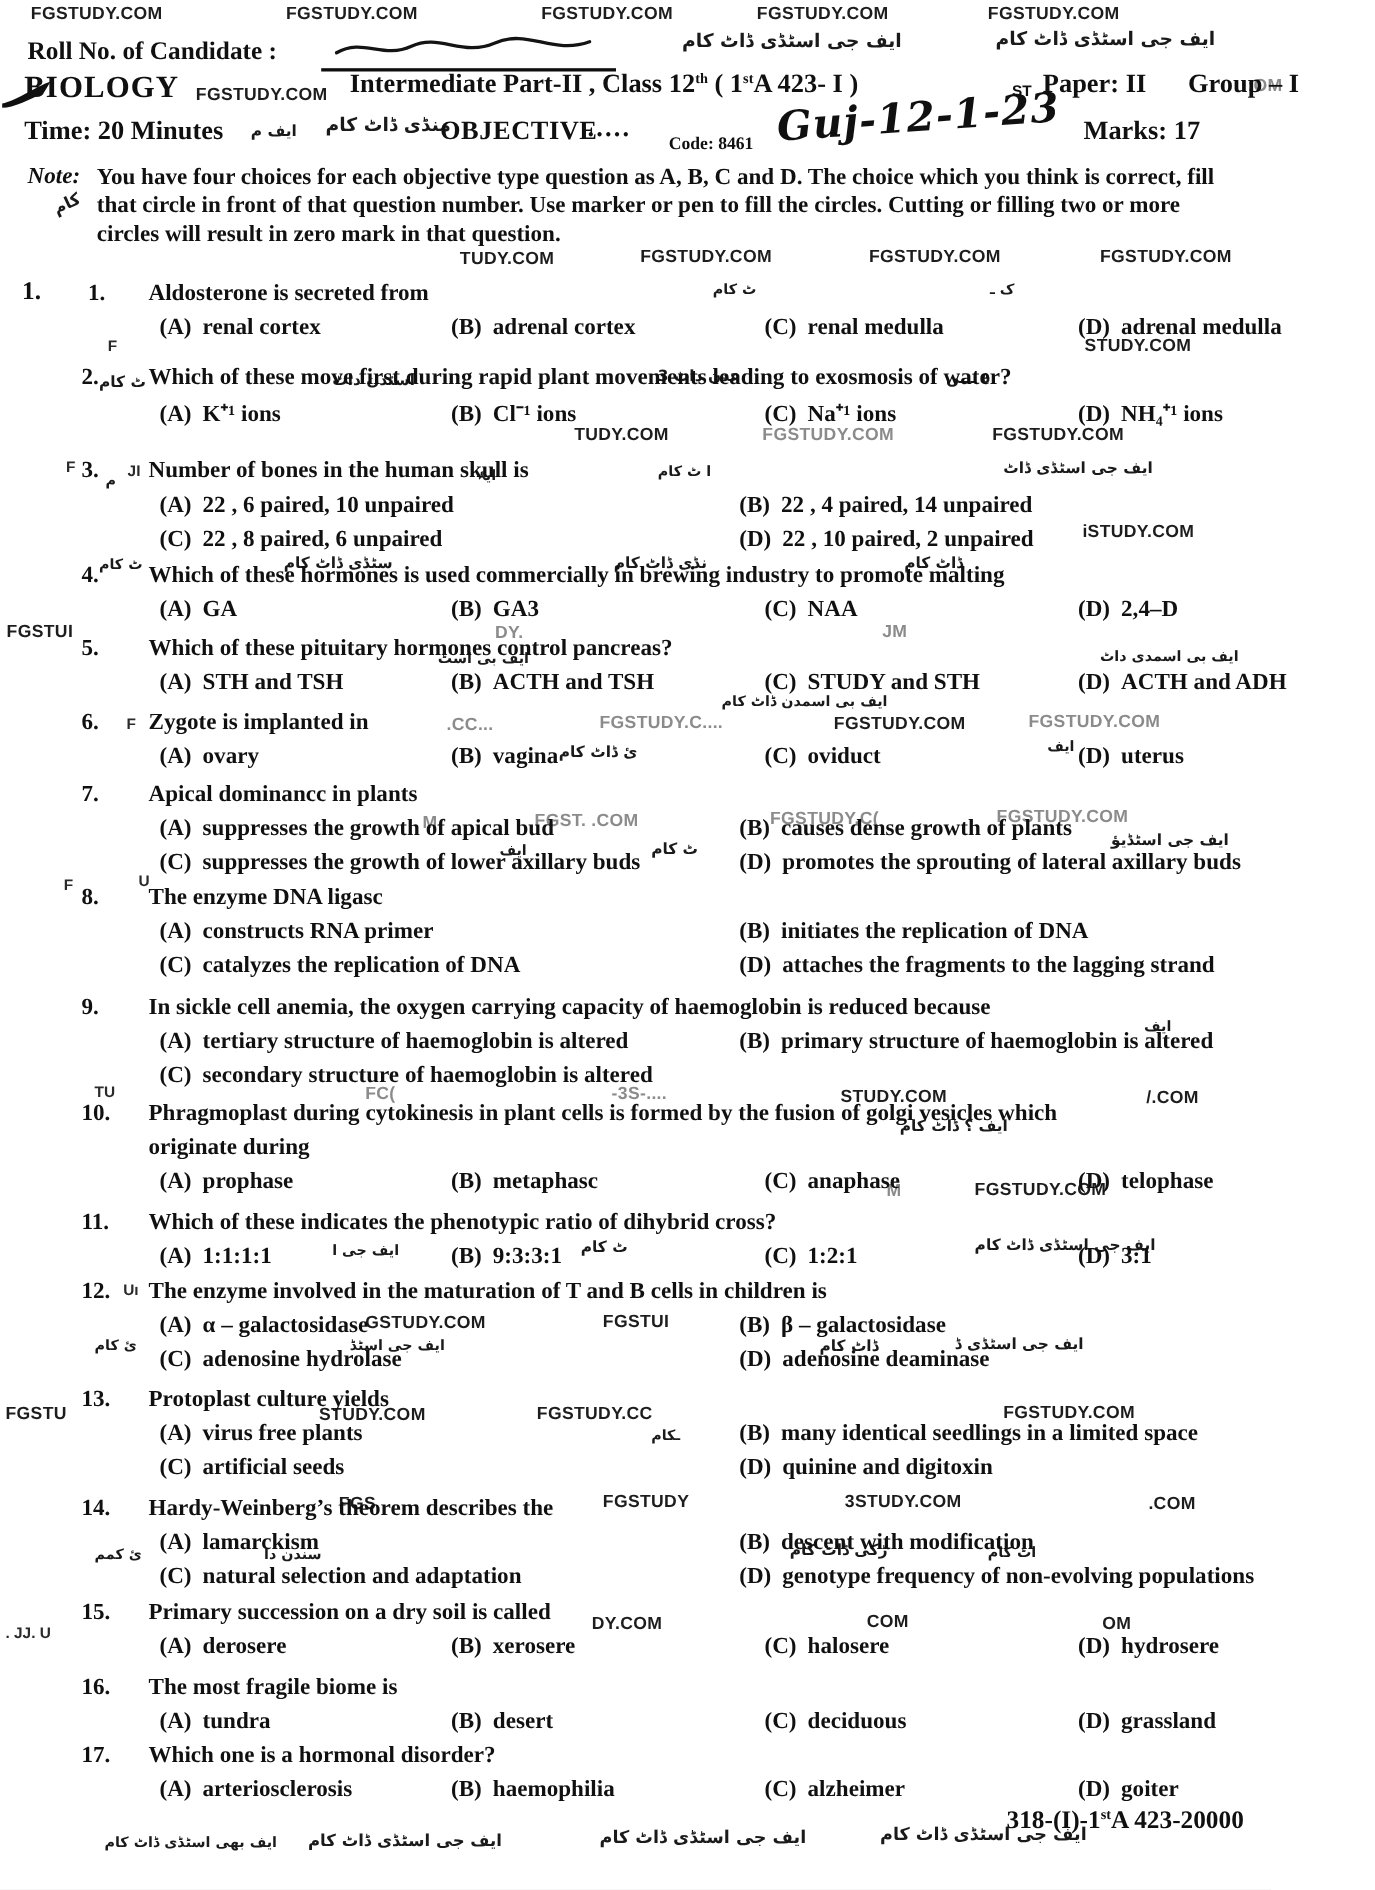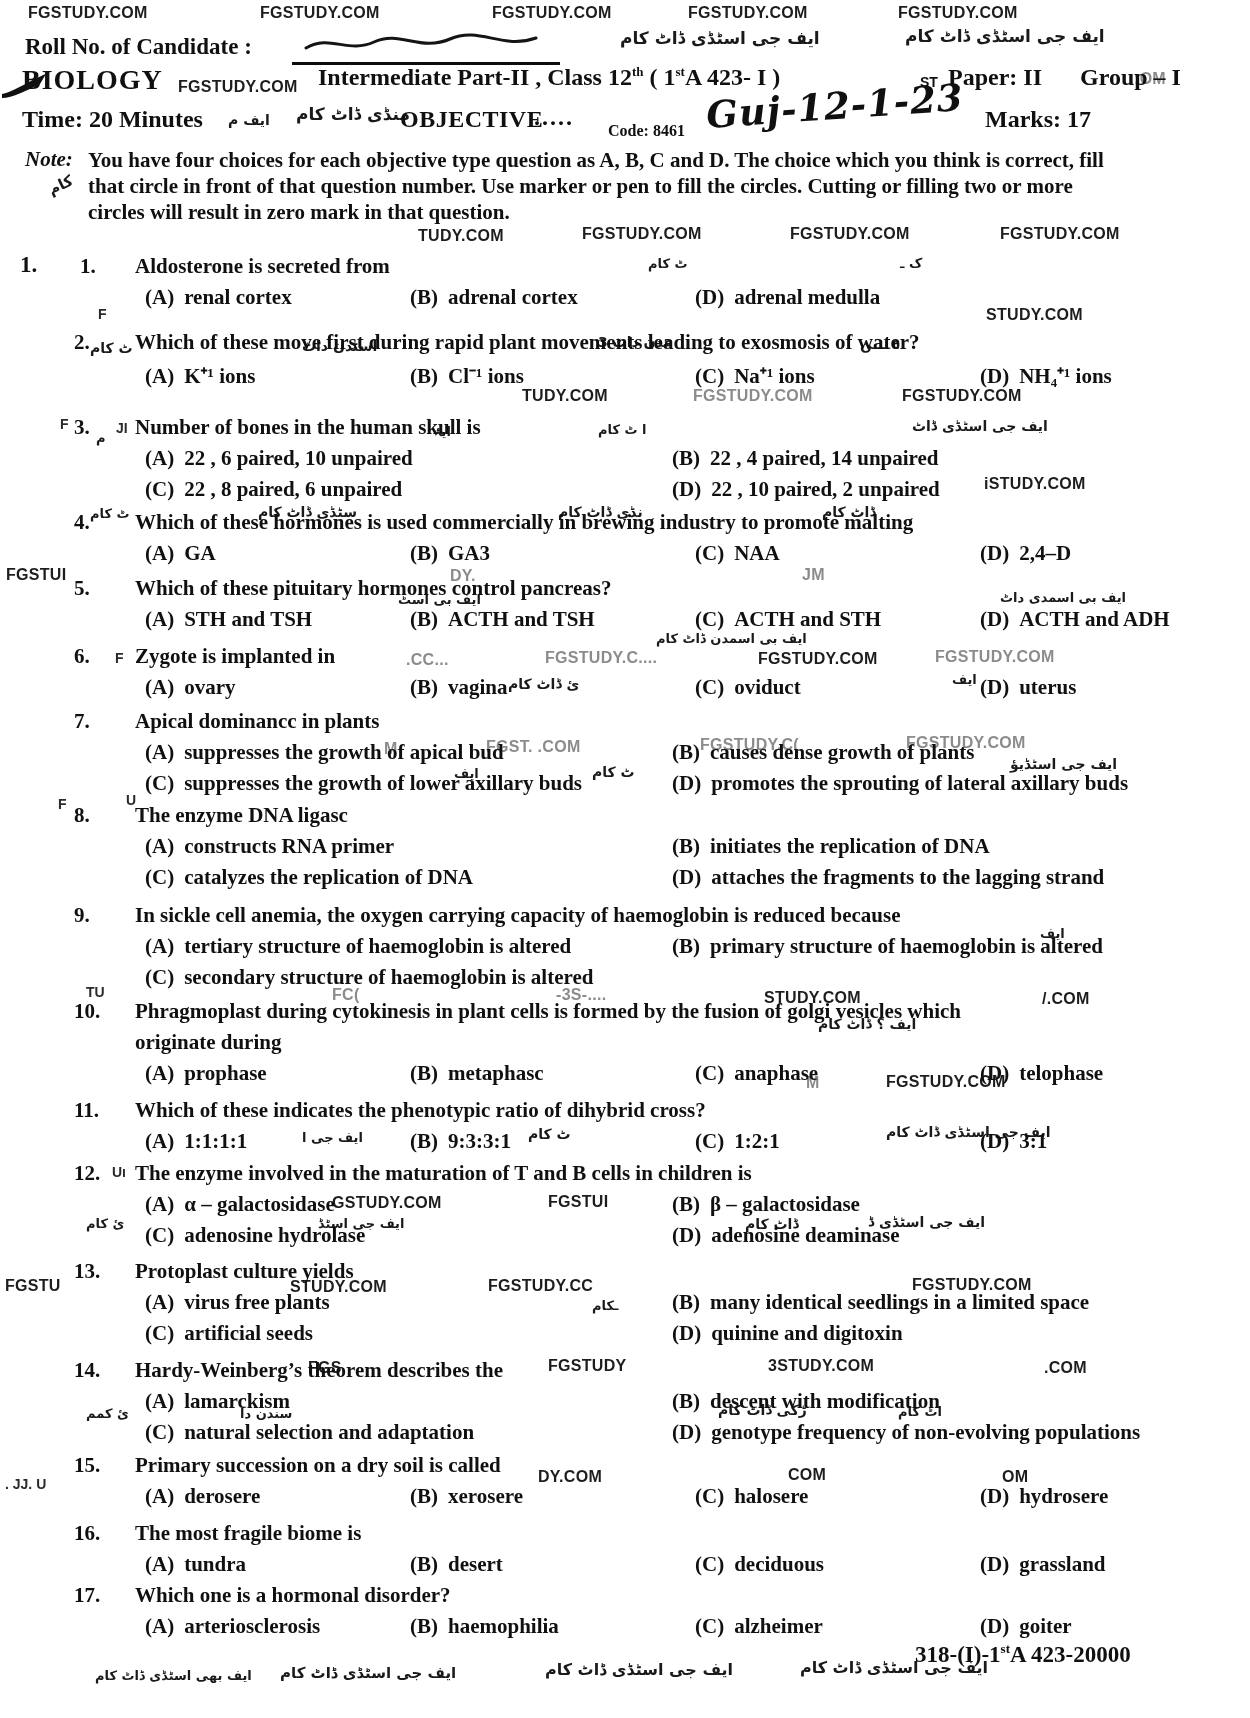--- a/index.html
+++ b/index.html
@@ -189,20 +189,21 @@
 
   <div class="hdr section-num">1.</div>
 
   <div id="questions">
       <div class="question" style="top: 254px;">
         <span class="q-num" style="left: 20px;">1.</span>
         <div class="q-text">Aldosterone is secreted from</div>
         <div class="q-options cols4">
           <div class="opt"><span class="opt-label">(A)</span><span class="opt-text">renal cortex</span></div>
           <div class="opt"><span class="opt-label">(B)</span><span class="opt-text">adrenal cortex</span></div>
+          <div class="opt"><span class="opt-label">(C)</span><span class="opt-text">renal medulla</span></div>
           <div class="opt"><span class="opt-label">(D)</span><span class="opt-text">adrenal medulla</span></div>
         </div>
       </div>
       <div class="question" style="top: 330px;">
         <span class="q-num">2.</span>
         <div class="q-text">Which of these move first during rapid plant movements leading to exosmosis of water?</div>
         <div class="q-options cols4">
           <div class="opt"><span class="opt-label">(A)</span><span class="opt-text">K⁺¹ ions</span></div>
           <div class="opt"><span class="opt-label">(B)</span><span class="opt-text">Cl⁻¹ ions</span></div>
           <div class="opt"><span class="opt-label">(C)</span><span class="opt-text">Na⁺¹ ions</span></div>
@@ -228,21 +229,21 @@
           <div class="opt"><span class="opt-label">(C)</span><span class="opt-text">NAA</span></div>
           <div class="opt"><span class="opt-label">(D)</span><span class="opt-text">2,4–D</span></div>
         </div>
       </div>
       <div class="question" style="top: 576px;">
         <span class="q-num">5.</span>
         <div class="q-text">Which of these pituitary hormones control pancreas?</div>
         <div class="q-options cols4">
           <div class="opt"><span class="opt-label">(A)</span><span class="opt-text">STH and TSH</span></div>
           <div class="opt"><span class="opt-label">(B)</span><span class="opt-text">ACTH and TSH</span></div>
-          <div class="opt"><span class="opt-label">(C)</span><span class="opt-text">ACTH and STH</span></div>
+          <div class="opt"><span class="opt-label">(C)</span><span class="opt-text">STUDY and STH</span></div>
           <div class="opt"><span class="opt-label">(D)</span><span class="opt-text">ACTH and ADH</span></div>
         </div>
       </div>
       <div class="question" style="top: 644px;">
         <span class="q-num">6.</span>
         <div class="q-text">Zygote is implanted in</div>
         <div class="q-options cols4">
           <div class="opt"><span class="opt-label">(A)</span><span class="opt-text">ovary</span></div>
           <div class="opt"><span class="opt-label">(B)</span><span class="opt-text">vagina</span></div>
           <div class="opt"><span class="opt-label">(C)</span><span class="opt-text">oviduct</span></div>

